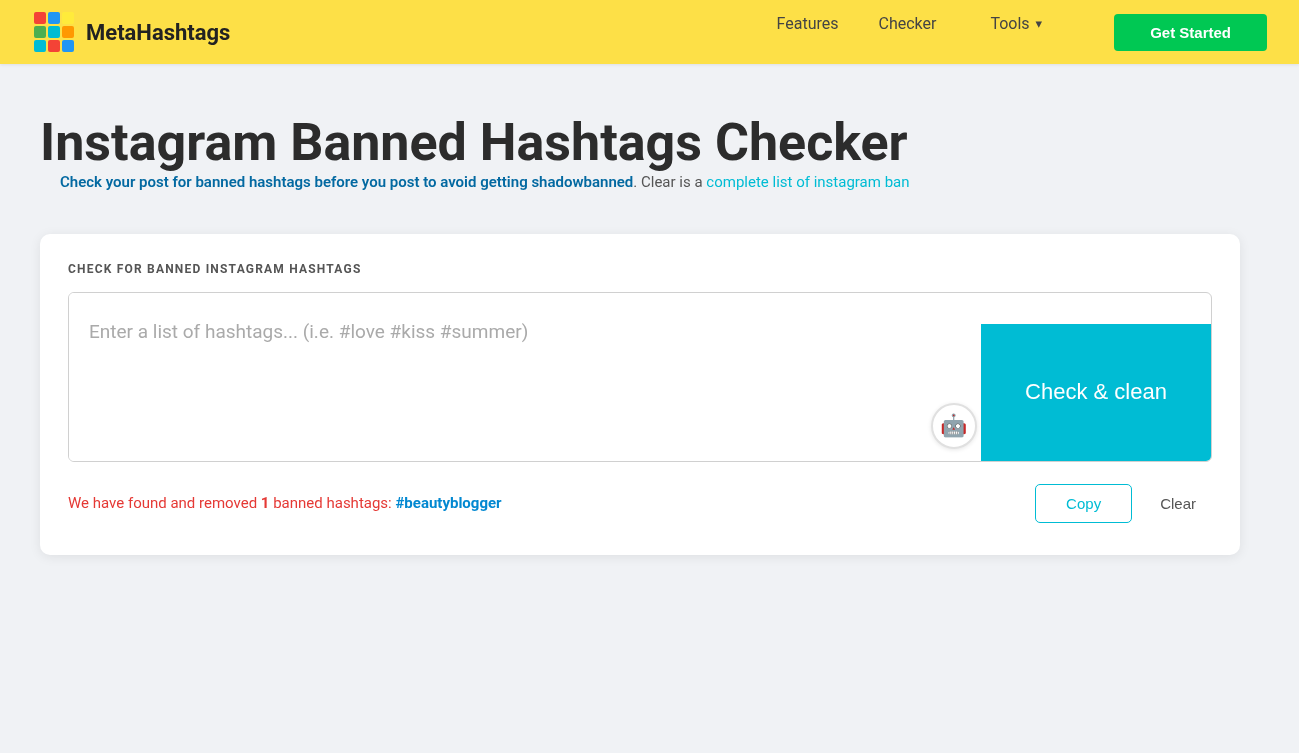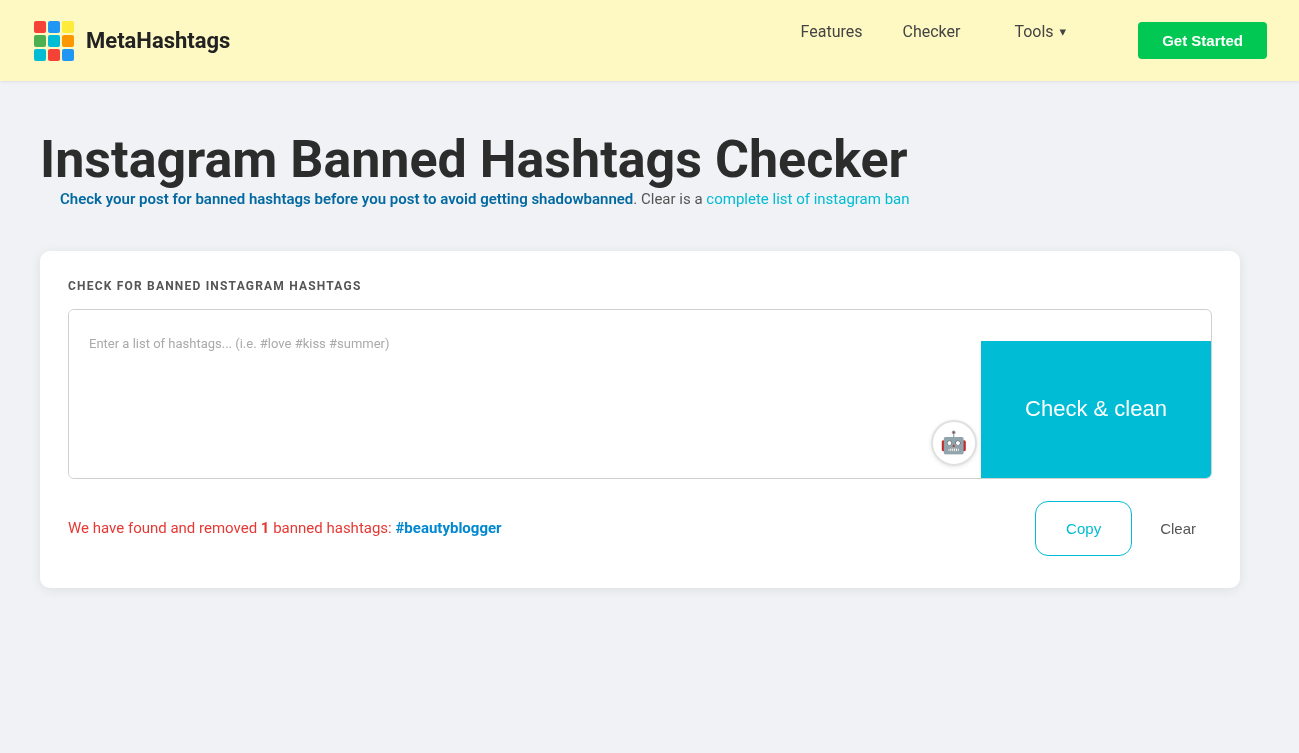--- a/index.html
+++ b/index.html
@@ -5,22 +5,22 @@
     * { box-sizing: border-box; margin: 0; padding: 0; }
     body {
       font-family: -apple-system, BlinkMacSystemFont, 'Segoe UI', Roboto, sans-serif;
       background: #f0f2f5;
       min-height: 753px;
       overflow-x: hidden;
     }
 
     
     .header {
-      background: #fef9c3;
-      height: 81px;
+      background: #fde047;
+      height: 64px;
       display: flex;
       align-items: center;
       padding: 0 32px;
       box-shadow: 0 1px 3px rgba(0,0,0,0.08);
       position: relative;
       z-index: 10;
     }
     .logo-area {
       display: flex;
       align-items: center;
@@ -57,21 +57,21 @@
       margin-left: 14px;
     }
     .nav-tools .chevron {
       font-size: 13px;
     }
     .header-cta {
       background: #00c853;
       color: white;
       font-size: 15px;
       font-weight: 600;
-      padding: 10px 24px;
+      padding: 10px 36px;
       border-radius: 4px;
       margin-left: 32px;
       cursor: pointer;
       border: none;
     }
 
     
     .main {
       padding: 50px 40px 40px 40px;
       max-width: 1299px;
@@ -122,21 +122,21 @@
       border: 1.5px solid #d0d0d0;
       border-radius: 6px;
       overflow: hidden;
       min-height: 170px;
       position: relative;
     }
     .hashtag-textarea {
       flex: 1;
       border: none;
       outline: none;
-      font-size: 13px;
+      font-size: 19px;
       color: #aaa;
       padding: 24px 20px;
       resize: none;
       font-family: inherit;
       line-height: 1.6;
       background: #fff;
     }
     .hashtag-textarea::placeholder {
       color: #aaa;
     }
@@ -194,23 +194,23 @@
     }
     .result-actions {
       display: flex;
       gap: 12px;
       align-items: center;
     }
     .btn-copy {
       border: 1.5px solid #00bcd4;
       color: #00bcd4;
       background: white;
-      padding: 18px 30px;
-      font-size: 15px;
-      border-radius: 13px;
+      padding: 10px 30px;
+      font-size: 15px;
+      border-radius: 5px;
       cursor: pointer;
       font-weight: 500;
       text-align: right;
     }
     .btn-clear {
       background: none;
       border: none;
       color: #555;
       font-size: 15px;
       cursor: pointer;

